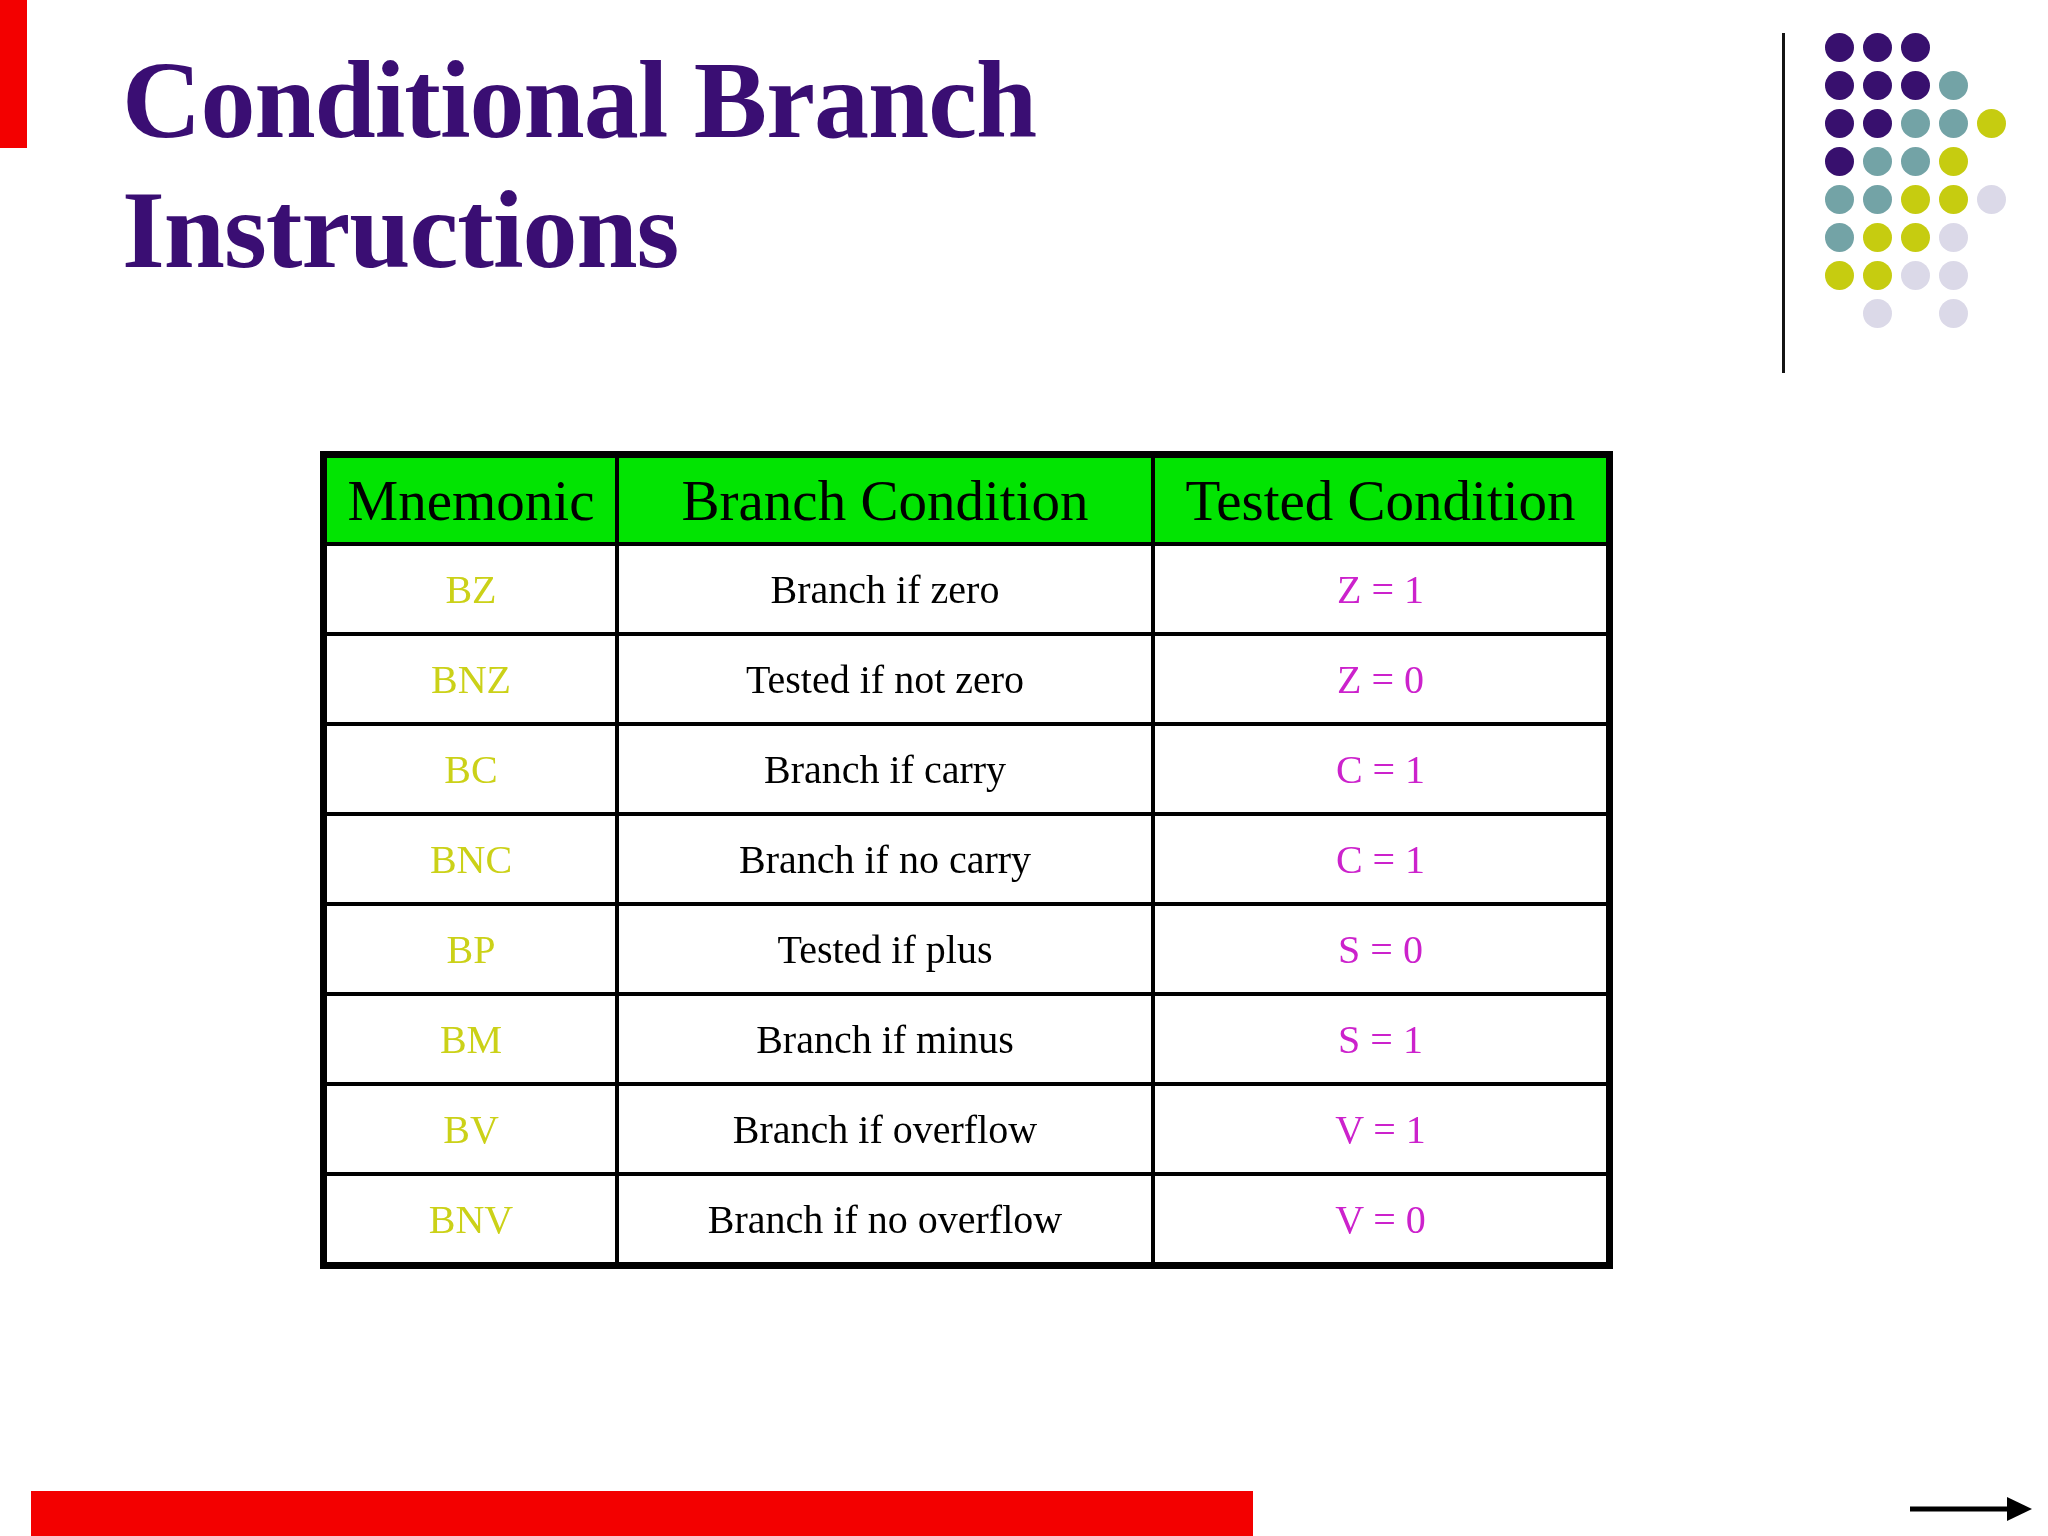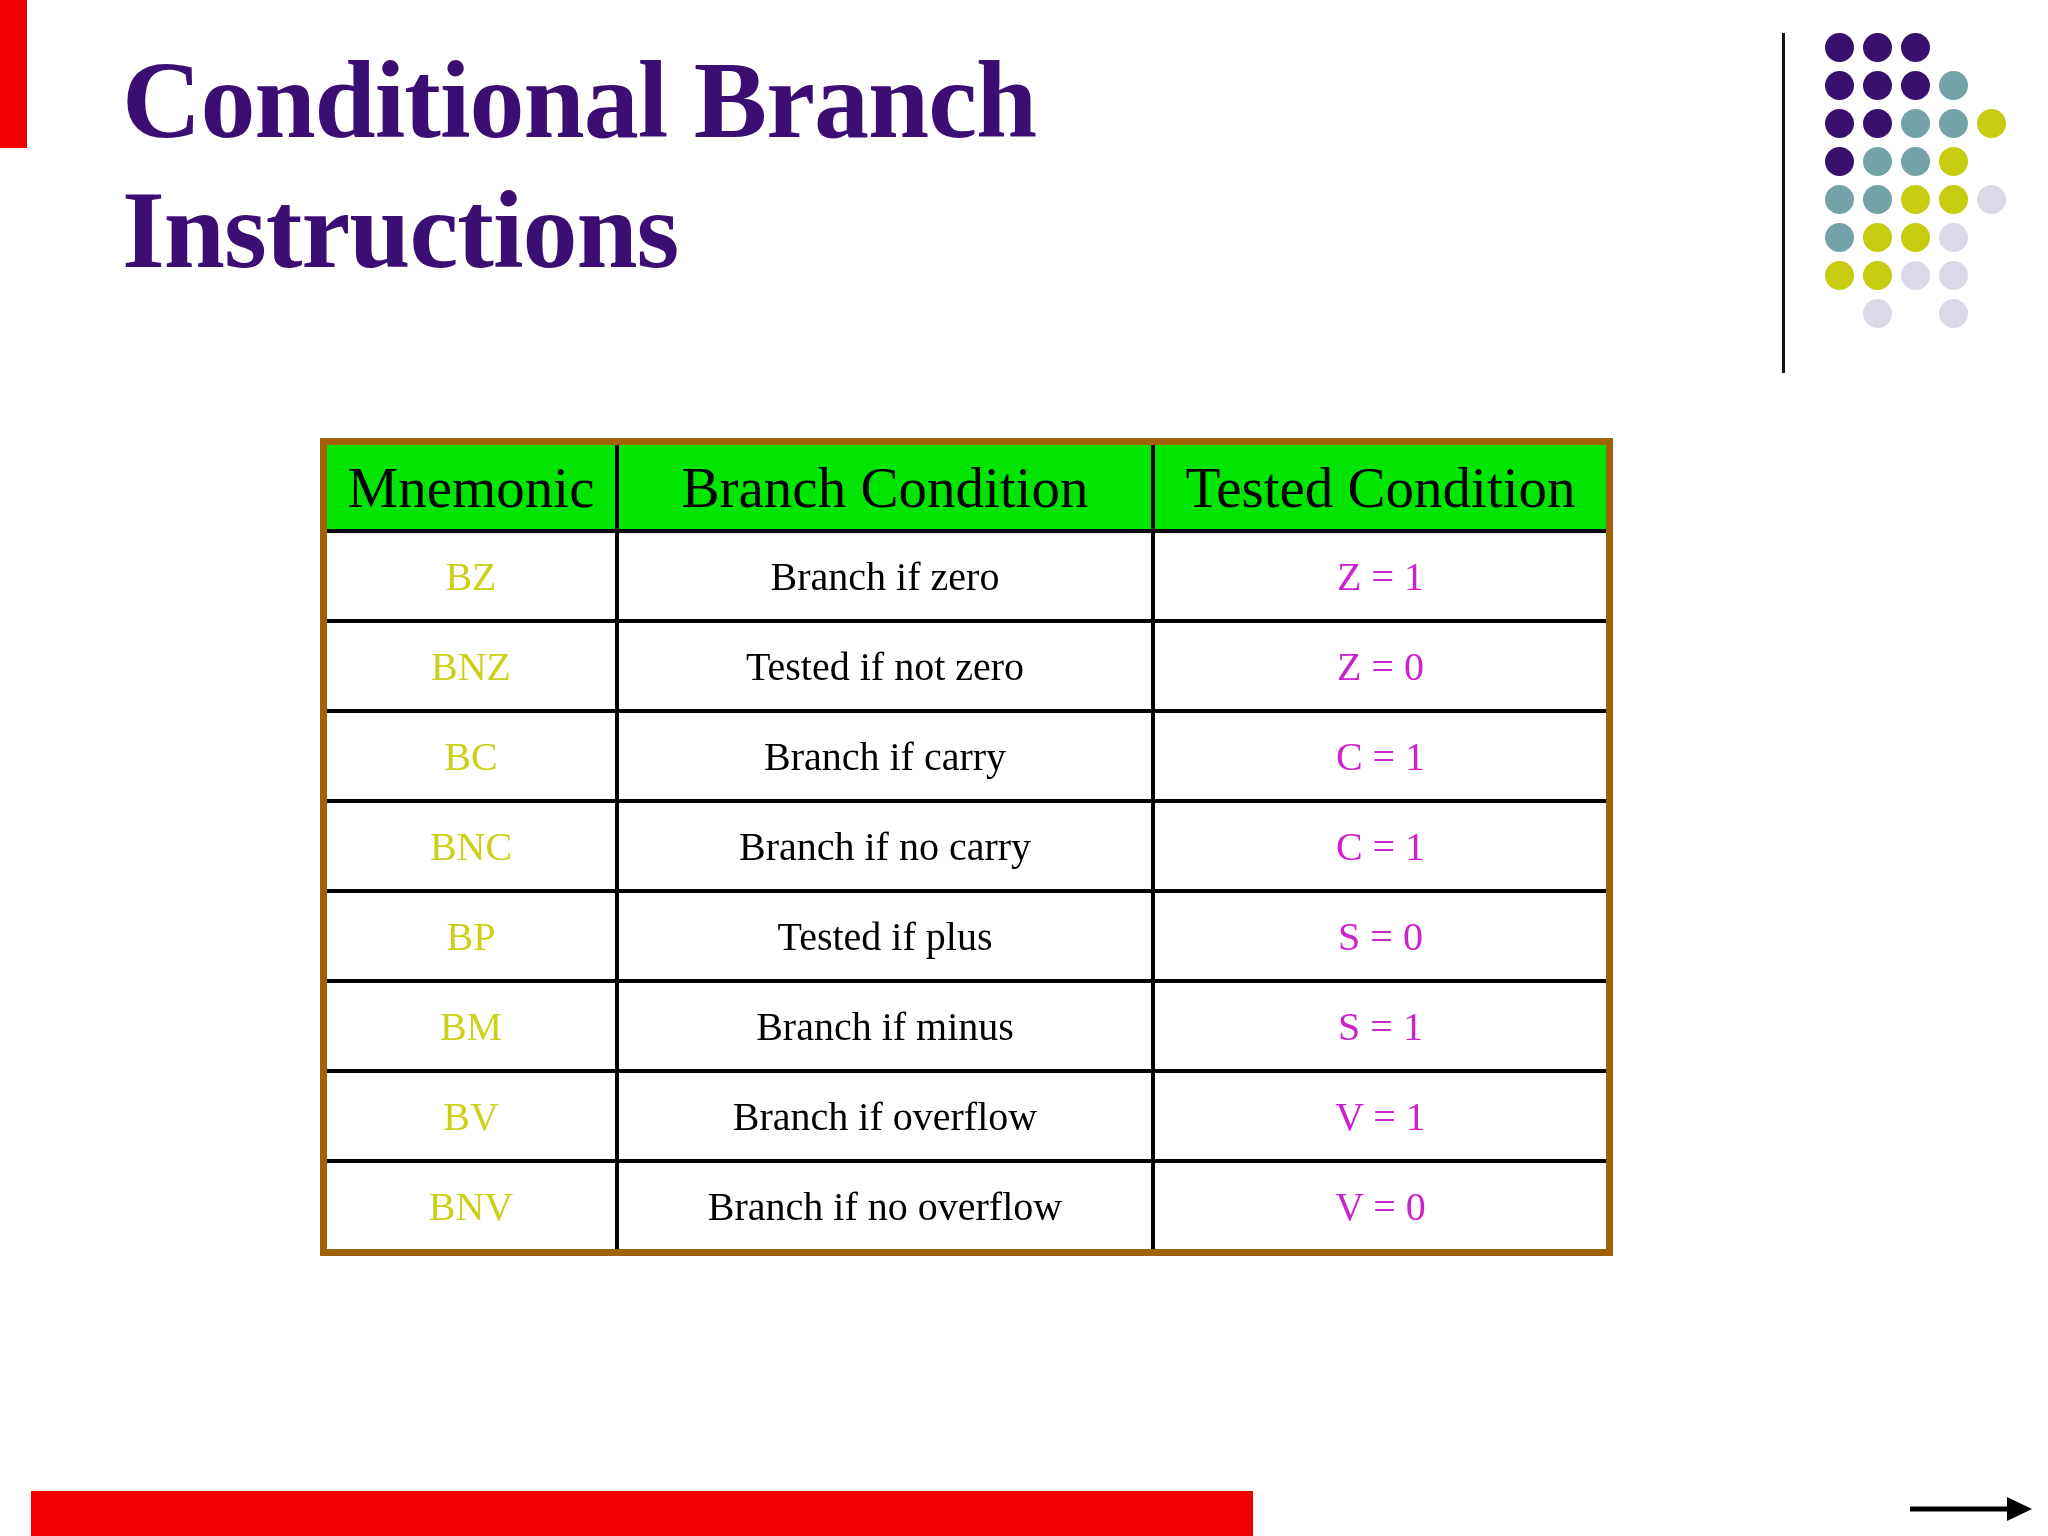--- a/index.html
+++ b/index.html
@@ -31,25 +31,25 @@
   .vrule{
     position:absolute;left:1782px;top:33px;width:3px;height:340px;
     background:#141414;
   }
   
   .dot{
     position:absolute;width:29px;height:29px;border-radius:50%;
   }
   
   .cond-table{
-    position:absolute;left:320px;top:438px;
+    position:absolute;left:320px;top:451px;
     border-collapse:collapse;table-layout:fixed;
     width:1271px;
     background:#fff;
-    border:7px solid #a16207;
+    border:7px solid #000000;
   }
   .cond-table th,.cond-table td{
     border:4px solid #000;
     text-align:center;vertical-align:middle;
     padding:0;overflow:visible;white-space:nowrap;
   }
   .cond-table th{
     height:84px;
     background:var(--header-green,#02e402);
     font-size:57px;font-weight:normal;color:#000;

